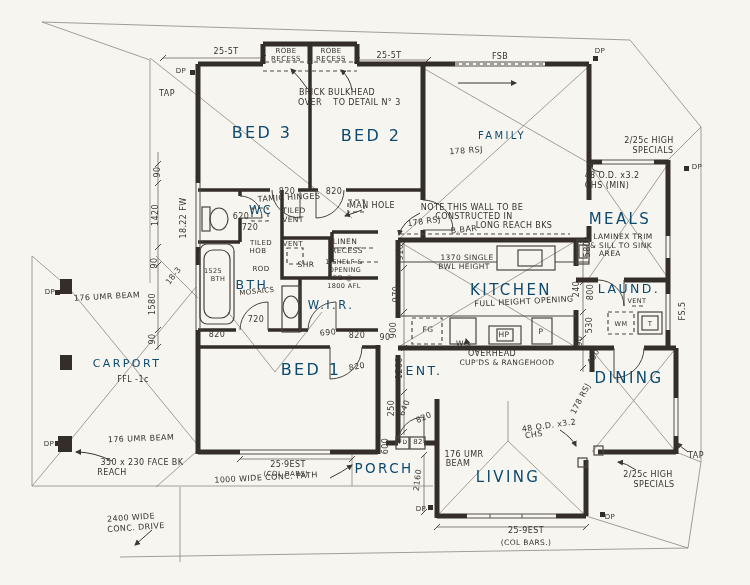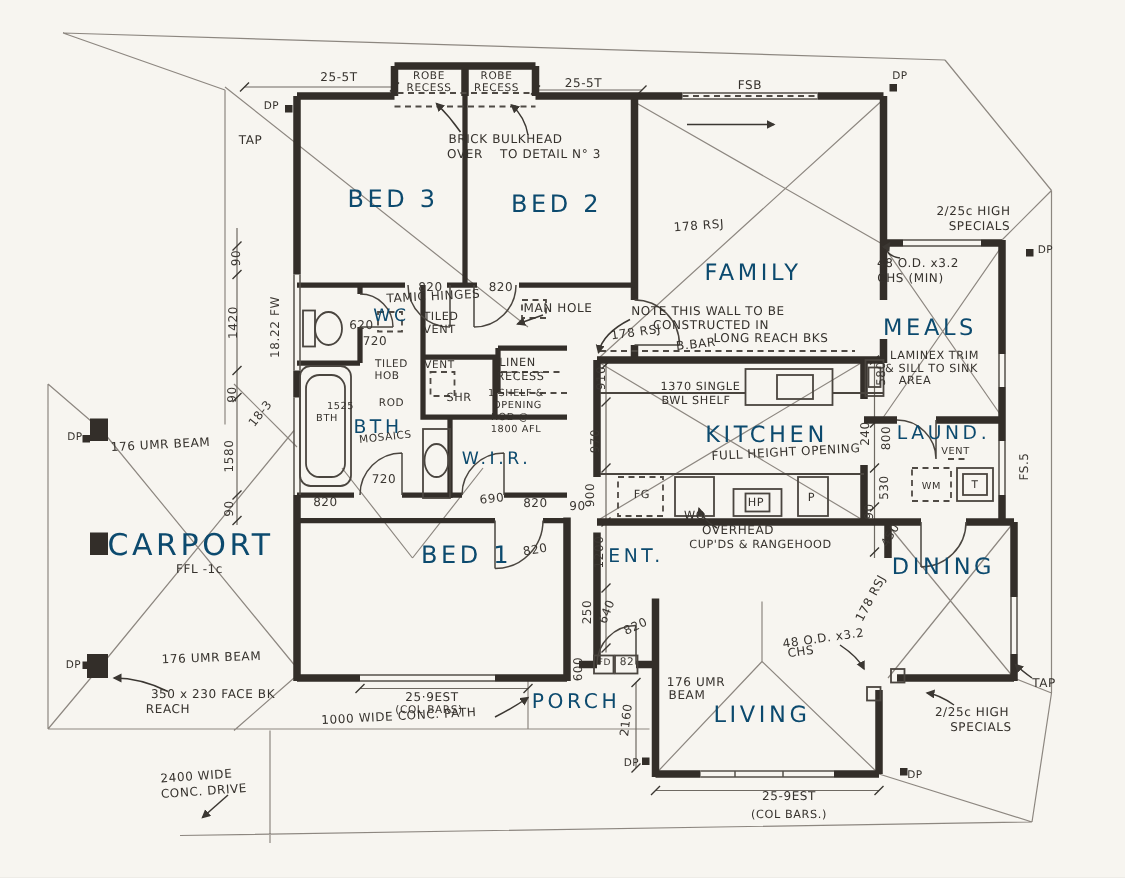--- a/index.html
+++ b/index.html
@@ -156,28 +156,28 @@
       <rect x="55" y="290" width="5" height="5"></rect>
       <rect x="55" y="441" width="5" height="5"></rect>
       <rect x="428" y="505" width="5" height="5"></rect>
       <rect x="600" y="512" width="5" height="5"></rect>
     </g>
   </svg>
 
   <div id="labels">
       <span class="room" style="left: 262px; top: 133px; font-size: 16px; transform: translate(-50%, -50%);">BED 3</span>
       <span class="room" style="left: 371px; top: 136px; font-size: 16px; transform: translate(-50%, -50%);">BED 2</span>
-      <span class="room" style="left: 502px; top: 136px; font-size: 15px; transform: translate(-50%, -50%); margin-top: 46px;">FAMILY</span>
+      <span class="room" style="left: 502px; top: 136px; font-size: 10px; transform: translate(-50%, -50%);">FAMILY</span>
       <span class="room" style="left: 620px; top: 219px; font-size: 15px; transform: translate(-50%, -50%);">MEALS</span>
       <span class="room" style="left: 511px; top: 290px; font-size: 15px; transform: translate(-50%, -50%);">KITCHEN</span>
       <span class="room" style="left: 629px; top: 289px; font-size: 12.5px; transform: translate(-50%, -50%);">LAUND.</span>
       <span class="room" style="left: 629px; top: 378px; font-size: 15px; transform: translate(-50%, -50%);">DINING</span>
       <span class="room" style="left: 508px; top: 477px; font-size: 15px; transform: translate(-50%, -50%);">LIVING</span>
       <span class="room" style="left: 311px; top: 370px; font-size: 16px; transform: translate(-50%, -50%);">BED 1</span>
-      <span class="room" style="left: 127px; top: 363px; font-size: 20px; transform: translate(-50%, -50%);">CARPORT</span>
+      <span class="room" style="left: 127px; top: 363px; font-size: 11px; transform: translate(-50%, -50%);">CARPORT</span>
       <span class="room" style="left: 424px; top: 371px; font-size: 12.5px; transform: translate(-50%, -50%);">ENT.</span>
       <span class="room" style="left: 384px; top: 469px; font-size: 13.5px; transform: translate(-50%, -50%);">PORCH</span>
       <span class="room" style="left: 331px; top: 306px; font-size: 11.5px; transform: translate(-50%, -50%);">W.I.R.</span>
       <span class="room" style="left: 252px; top: 285px; font-size: 12.5px; transform: translate(-50%, -50%);">BTH</span>
       <span class="room" style="left: 219px; top: 211px; font-size: 11.5px; transform: translate(-50%, -50%); margin-left: 42px;">WC</span>
       <span class="note" style="left: 226px; top: 52px; font-size: 8px; transform: translate(-50%, -50%);">25-5T</span>
       <span class="note" style="left: 286px; top: 51px; font-size: 7px; transform: translate(-50%, -50%);">ROBE</span>
       <span class="note" style="left: 286px; top: 59px; font-size: 7px; transform: translate(-50%, -50%);">RECESS</span>
       <span class="note" style="left: 331px; top: 51px; font-size: 7px; transform: translate(-50%, -50%);">ROBE</span>
       <span class="note" style="left: 331px; top: 59px; font-size: 7px; transform: translate(-50%, -50%);">RECESS</span>
@@ -202,36 +202,36 @@
       <span class="note" style="left: 514px; top: 226px; font-size: 8px; transform: translate(-50%, -50%);">LONG REACH BKS</span>
       <span class="note" style="left: 466px; top: 151px; font-size: 8px; transform: translate(-50%, -50%) rotate(-4deg);">178 RSJ</span>
       <span class="note" style="left: 424px; top: 222px; font-size: 8px; transform: translate(-50%, -50%) rotate(-8deg);">178 RSJ</span>
       <span class="note" style="left: 581px; top: 399px; font-size: 8px; transform: translate(-50%, -50%) rotate(-62deg);">178 RSJ</span>
       <span class="note" style="left: 372px; top: 206px; font-size: 8px; transform: translate(-50%, -50%);">MAN HOLE</span>
       <span class="note" style="left: 289px; top: 198px; font-size: 8px; transform: translate(-50%, -50%) rotate(-3deg);">TAMIC HINGES</span>
       <span class="note" style="left: 294px; top: 211px; font-size: 7.5px; transform: translate(-50%, -50%);">TILED</span>
       <span class="note" style="left: 293px; top: 220px; font-size: 7.5px; transform: translate(-50%, -50%);">VENT</span>
       <span class="note" style="left: 464px; top: 230px; font-size: 8px; transform: translate(-50%, -50%) rotate(-6deg);">B.BAR</span>
       <span class="note" style="left: 467px; top: 258px; font-size: 7.5px; transform: translate(-50%, -50%);">1370 SINGLE</span>
-      <span class="note" style="left: 464px; top: 267px; font-size: 7.5px; transform: translate(-50%, -50%);">BWL SHELF</span>
+      <span class="note" style="left: 464px; top: 267px; font-size: 7.5px; transform: translate(-50%, -50%);">BWL HEIGHT</span>
       <span class="note" style="left: 492px; top: 354px; font-size: 8px; transform: translate(-50%, -50%);">OVERHEAD</span>
       <span class="note" style="left: 507px; top: 363px; font-size: 7.5px; transform: translate(-50%, -50%);">CUP'DS &amp; RANGEHOOD</span>
       <span class="note" style="left: 524px; top: 302px; font-size: 8px; transform: translate(-50%, -50%) rotate(-3deg);">FULL HEIGHT OPENING</span>
       <span class="note" style="left: 261px; top: 243px; font-size: 7px; transform: translate(-50%, -50%);">TILED</span>
       <span class="note" style="left: 258px; top: 251px; font-size: 7px; transform: translate(-50%, -50%);">HOB</span>
       <span class="note" style="left: 293px; top: 244px; font-size: 7px; transform: translate(-50%, -50%);">VENT</span>
       <span class="note" style="left: 306px; top: 265px; font-size: 7.5px; transform: translate(-50%, -50%);">SHR</span>
       <span class="note" style="left: 345px; top: 242px; font-size: 7.5px; transform: translate(-50%, -50%);">LINEN</span>
       <span class="note" style="left: 347px; top: 251px; font-size: 7.5px; transform: translate(-50%, -50%);">RECESS</span>
       <span class="note" style="left: 261px; top: 269px; font-size: 7px; transform: translate(-50%, -50%);">ROD</span>
       <span class="note" style="left: 344px; top: 262px; font-size: 6.5px; transform: translate(-50%, -50%);">1 SHELF &amp;</span>
       <span class="note" style="left: 345px; top: 270px; font-size: 6.5px; transform: translate(-50%, -50%);">OPENING</span>
       <span class="note" style="left: 340px; top: 278px; font-size: 6.5px; transform: translate(-50%, -50%);">ROD @</span>
       <span class="note" style="left: 344px; top: 286px; font-size: 6.5px; transform: translate(-50%, -50%);">1800 AFL</span>
-      <span class="note" style="left: 227px; top: 271px; font-size: 6.5px; transform: translate(-50%, -50%);">1525</span>
+      <span class="note" style="left: 213px; top: 271px; font-size: 6.5px; transform: translate(-50%, -50%);">1525</span>
       <span class="note" style="left: 218px; top: 279px; font-size: 6.5px; transform: translate(-50%, -50%);">BTH</span>
       <span class="note" style="left: 257px; top: 292px; font-size: 7px; transform: translate(-50%, -50%) rotate(-6deg);">MOSAICS</span>
       <span class="note" style="left: 133px; top: 380px; font-size: 8px; transform: translate(-50%, -50%);">FFL -1c</span>
       <span class="note" style="left: 107px; top: 297px; font-size: 8px; transform: translate(-50%, -50%) rotate(-3deg);">176 UMR BEAM</span>
       <span class="note" style="left: 141px; top: 439px; font-size: 8px; transform: translate(-50%, -50%) rotate(-2deg);">176 UMR BEAM</span>
       <span class="note" style="left: 464px; top: 455px; font-size: 8px; transform: translate(-50%, -50%);">176 UMR</span>
       <span class="note" style="left: 458px; top: 464px; font-size: 8px; transform: translate(-50%, -50%);">BEAM</span>
       <span class="note" style="left: 142px; top: 463px; font-size: 8px; transform: translate(-50%, -50%);">350 x 230 FACE BK</span>
       <span class="note" style="left: 112px; top: 473px; font-size: 8px; transform: translate(-50%, -50%);">REACH</span>
       <span class="note" style="left: 266px; top: 478px; font-size: 8px; transform: translate(-50%, -50%) rotate(-3deg);">1000 WIDE CONC. PATH</span>

